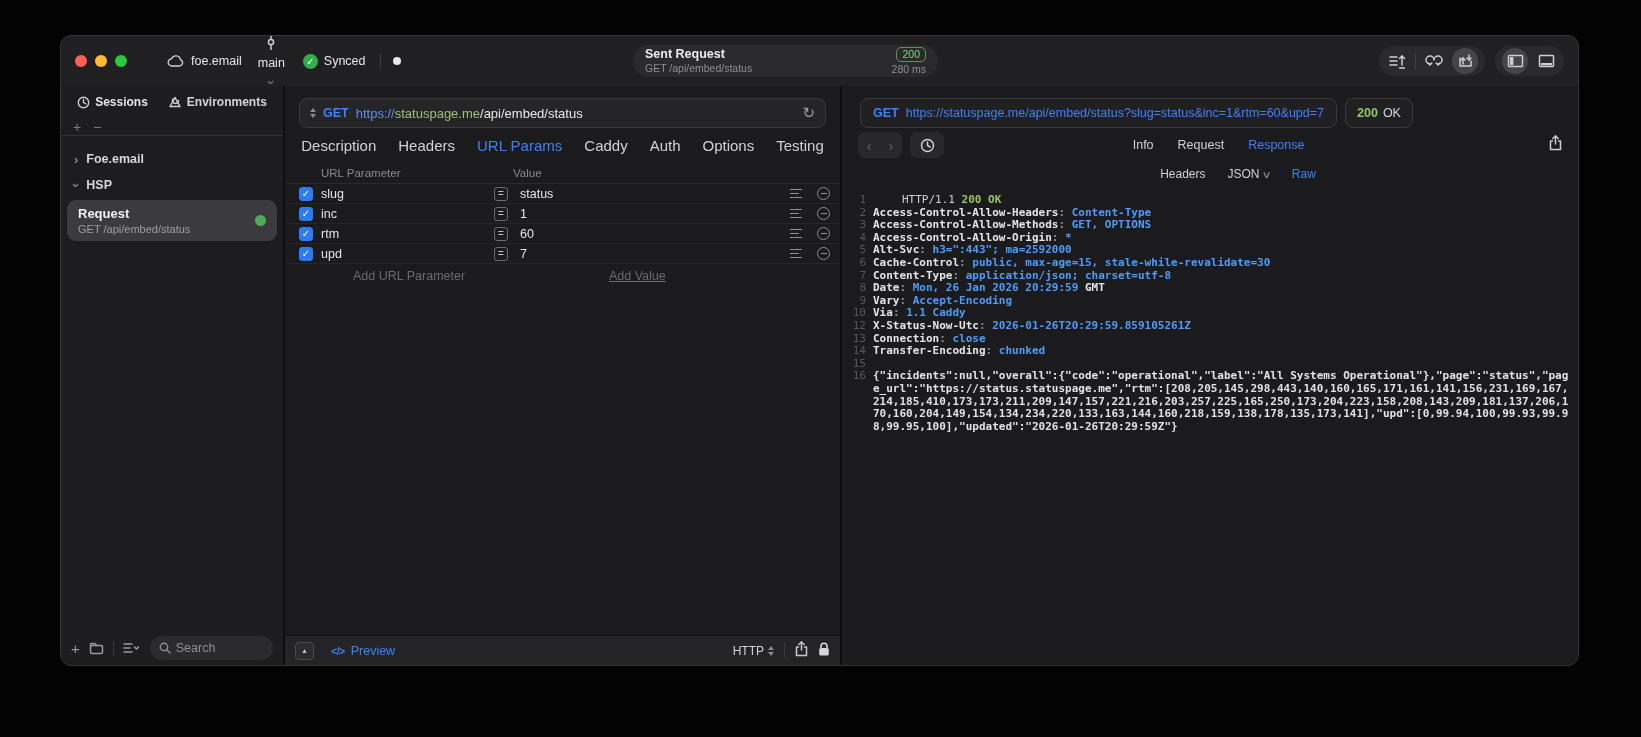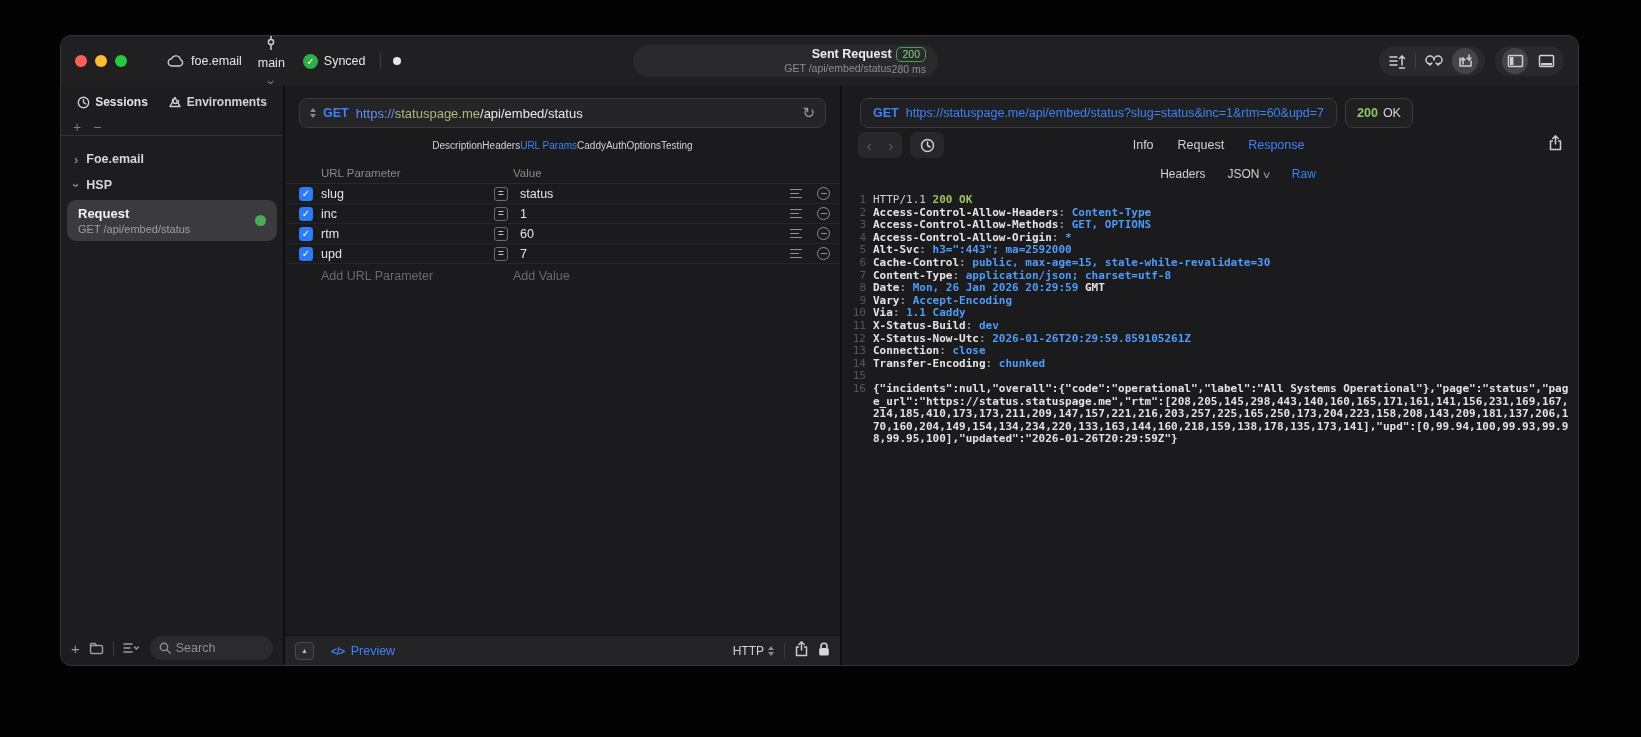--- a/index.html
+++ b/index.html
@@ -19,21 +19,21 @@
   .tb-left .grp { display:flex; align-items:center; gap:6px; }
   .tb-left .g2 { margin-left:16px;flex-direction:column; } .tb-left .g3 { margin-left:18px; }
   .tb-sep { width:1px; height:16px; background:#3e3e42; margin:0 12px 0 14px; }
   .tb-dot { width:8px; height:8px; border-radius:50%; background:#e8e8ea; }
   .chev { color:#8a8a8e; font-size:13px; line-height:1; display:inline-block; }
   .chev.down { transform:rotate(90deg); }
   .check-badge { width:15px; height:15px; border-radius:50%; background:#2fae4b; color:#fff;
                  font-size:10px; display:flex; align-items:center; justify-content:center; }
   .tb-center { position:absolute; left:572px; top:9px; width:305px; height:32px; background:#2a2a2d;
                border-radius:16px; display:flex; align-items:center; padding:0 12px; }
-  .tbc-text { flex:1; text-align:right; line-height:1.2; }
+  .tbc-text { flex:1; text-align:left; line-height:1.2; }
   .tbc-title { font-size:12.5px; font-weight:600; color:#ededf0; }
   .tbc-sub { font-size:10.5px; color:#8e8e93; }
   .tbc-right { display:flex; flex-direction:column; align-items:flex-end; gap:1px; }
   .status-pill { border:1px solid #4f9e54; color:#80d37d; border-radius:5px; font-size:10.5px;
                  padding:0 5px; line-height:13px; height:15px; }
   .tbc-ms { font-size:10.5px; color:#8e8e93;text-align:center; }
   .tb-right { margin-left:auto; display:flex; gap:10px; align-items:center; padding-right:14px; }
   .icon-group { height:30px; background:#2a2a2d; border-radius:16px; display:flex; align-items:center; padding:0 7px; gap:7px; }
   .tbi { width:22px; height:22px; display:flex; align-items:center; justify-content:center; }
   .tbi.active { width:26px; height:26px; background:#454549; border-radius:50%; }
@@ -67,38 +67,38 @@
   .reqpane { width:557px; flex:none; display:flex; flex-direction:column; background:#1b1b1d; border-right:2px solid #0e0e0f; min-height:0; }
   .urlbar { margin:12px 14px 0; height:30px; flex:none; background:#252528; border:1px solid #3a3a3d; border-radius:8px;
             display:flex; align-items:center; padding:0 10px; gap:7px; font-size:13px; }
   .stepper { display:flex; flex-direction:column; gap:2px; }
   .stepper i { display:block; width:0; height:0; border-left:3.5px solid transparent; border-right:3.5px solid transparent; }
   .stepper i.up { border-bottom:4px solid #8a8a8e; }
   .stepper i.dn { border-top:4px solid #8a8a8e; }
   .m-get { color:#3e82f7; font-weight:700; font-size:12.5px; }
   .u-scheme { color:#5f8df2; } .u-host { color:#a3bd74; } .u-path { color:#e8e8ea; }
   .refresh { margin-left:auto; color:#9a9a9f; font-size:15px; }
-  .req-tabs { height:34px; flex:none; display:flex; align-items:center; justify-content:center; font-size:10px; color:#d2d2d6; }
+  .req-tabs { height:34px; flex:none; display:flex; align-items:center; justify-content:center; gap:22px; font-size:15px; color:#d2d2d6; }
   .rtab.active { color:#3e82f7; }
   .params { flex:1; min-height:0; padding:0 0 0 2px; }
   .pgrid { display:grid; grid-template-columns:34px 173px 26px 1fr 26px 30px; align-items:center; }
   .phead { height:22px; border-bottom:1px solid #29292c; color:#8a8a8e; font-size:11.5px; }
   .phead .h2 { grid-column:4/5; margin-left:-7px; }
   .prow { height:20px; border-bottom:1px solid #26262a; font-size:12.5px; color:#e4e4e6; }
   .cb { width:14px; height:14px; border-radius:3.5px; background:#2e7bf6; color:#fff; font-size:10px;
         display:flex; align-items:center; justify-content:center; margin-left:12px; }
   .eqbox { width:14px; height:14px; border:1px solid #6b6b70; border-radius:3px; color:#c6c6ca; font-size:10px;
            display:flex; align-items:center; justify-content:center; }
   .rowmenu { width:13px; display:flex; flex-direction:column; gap:2.5px; margin-left:6px; }
   .rowmenu i { display:block; height:1.4px; background:#8f8f94; }
   .rowmenu i:nth-child(1){width:12px}.rowmenu i:nth-child(2){width:9px}.rowmenu i:nth-child(3){width:12px}
   .minus { width:13px; height:13px; border:1.4px solid #8f8f94; border-radius:50%; position:relative; margin-left:7px; }
   .minus::after { content:''; position:absolute; left:2.5px; right:2.5px; top:50%; margin-top:-0.7px; height:1.4px; background:#8f8f94; }
-  .paddrow { height:24px; font-size:12.5px; color:#6a6a70; }
-  .paddrow .av { grid-column:4/5; margin-left:-7px; }
+  .paddrow { height:24px; font-size:12.5px; color:#6a6a70;gap:32px; }
+  .paddrow .av { grid-column:4/5; margin-left:-7px;text-decoration:underline; }
   .req-footer { margin-top:auto; height:30px; flex:none; background:#242427; border-top:1px solid #101012;
                 display:flex; align-items:center; padding:0 10px; gap:9px; font-size:12.5px; }
   .collapse-btn { width:19px; height:18px; border:1px solid #4a4a4e; border-radius:4px; display:flex; align-items:center;
                   justify-content:center; color:#bfbfc3; font-size:7px; background:#2c2c2f; }
   .preview { display:flex; align-items:center; gap:6px; color:#3e82f7; margin-left:8px; }
   .code-glyph { font-size:10.5px; font-weight:700; letter-spacing:-0.5px; }
   .footer-right { margin-left:auto; display:flex; align-items:center; gap:10px; }
   .proto { display:flex; align-items:center; gap:4px; color:#d2d2d6; font-size:12px; }
   .f-sep { width:1px; height:15px; background:#3a3a3e; }
 
@@ -121,21 +121,21 @@
   .resp-subnav { height:24px; flex:none; display:flex; align-items:center; justify-content:center; gap:22px;
                  font-size:12px; color:#d2d2d6; transform:translateX(28px); }
   .resp-subnav .active { color:#3e82f7; }
   .subchev { color:#8a8a8e; font-size:10px; margin-left:3px; display:inline-block; transform:scaleX(1.4); }
 
   .code { flex:1; min-height:0; overflow:hidden; padding:8px 8px 0 2px;
           font-family:"DejaVu Sans Mono", monospace; font-size:11px; line-height:12.6px; }
   .code-line { display:flex; }
   .ln { flex:none; width:22px; text-align:right; color:#56565c; margin-right:7px; }
   .ct { flex:1; white-space:pre-wrap; word-break:break-all; min-height:12.6px; color:#d2d2d5; }
-  .tk-p { color:#cfcfd3; }
+  .tk-p { color:#cfcfd3;margin-left:29px; }
   .tk-k { color:#e4e4e7; font-weight:700; }
   .tk-d { color:#8a8a8f; font-weight:700; }
   .tk-v { color:#4f9cf8; font-weight:700; }
   .tk-g { color:#9bc362; font-weight:700; }
   .tk-b { color:#e2e2e5; font-weight:700; }
 </style>
 </head>
 <body>
 
 <div class="screen">
@@ -484,24 +484,20 @@
             </div>
             <div class="code-line">
               <span class="ln">9</span>
               <div class="ct"><span class="tk-k">Vary</span><span class="tk-d">: </span><span class="tk-v">Accept-Encoding</span></div>
             </div>
             <div class="code-line">
               <span class="ln">10</span>
               <div class="ct"><span class="tk-k">Via</span><span class="tk-d">: </span><span class="tk-v">1.1 Caddy</span></div>
             </div>
             <div class="code-line">
-              <span class="ln">11</span>
-              <div class="ct"><span class="tk-k">X-Status-Build</span><span class="tk-d">: </span><span class="tk-v">dev</span></div>
-            </div>
-            <div class="code-line">
               <span class="ln">12</span>
               <div class="ct"><span class="tk-k">X-Status-Now-Utc</span><span class="tk-d">: </span><span class="tk-v">2026-01-26T20:29:59.859105261Z</span></div>
             </div>
             <div class="code-line">
               <span class="ln">13</span>
               <div class="ct"><span class="tk-k">Connection</span><span class="tk-d">: </span><span class="tk-v">close</span></div>
             </div>
             <div class="code-line">
               <span class="ln">14</span>
               <div class="ct"><span class="tk-k">Transfer-Encoding</span><span class="tk-d">: </span><span class="tk-v">chunked</span></div>

